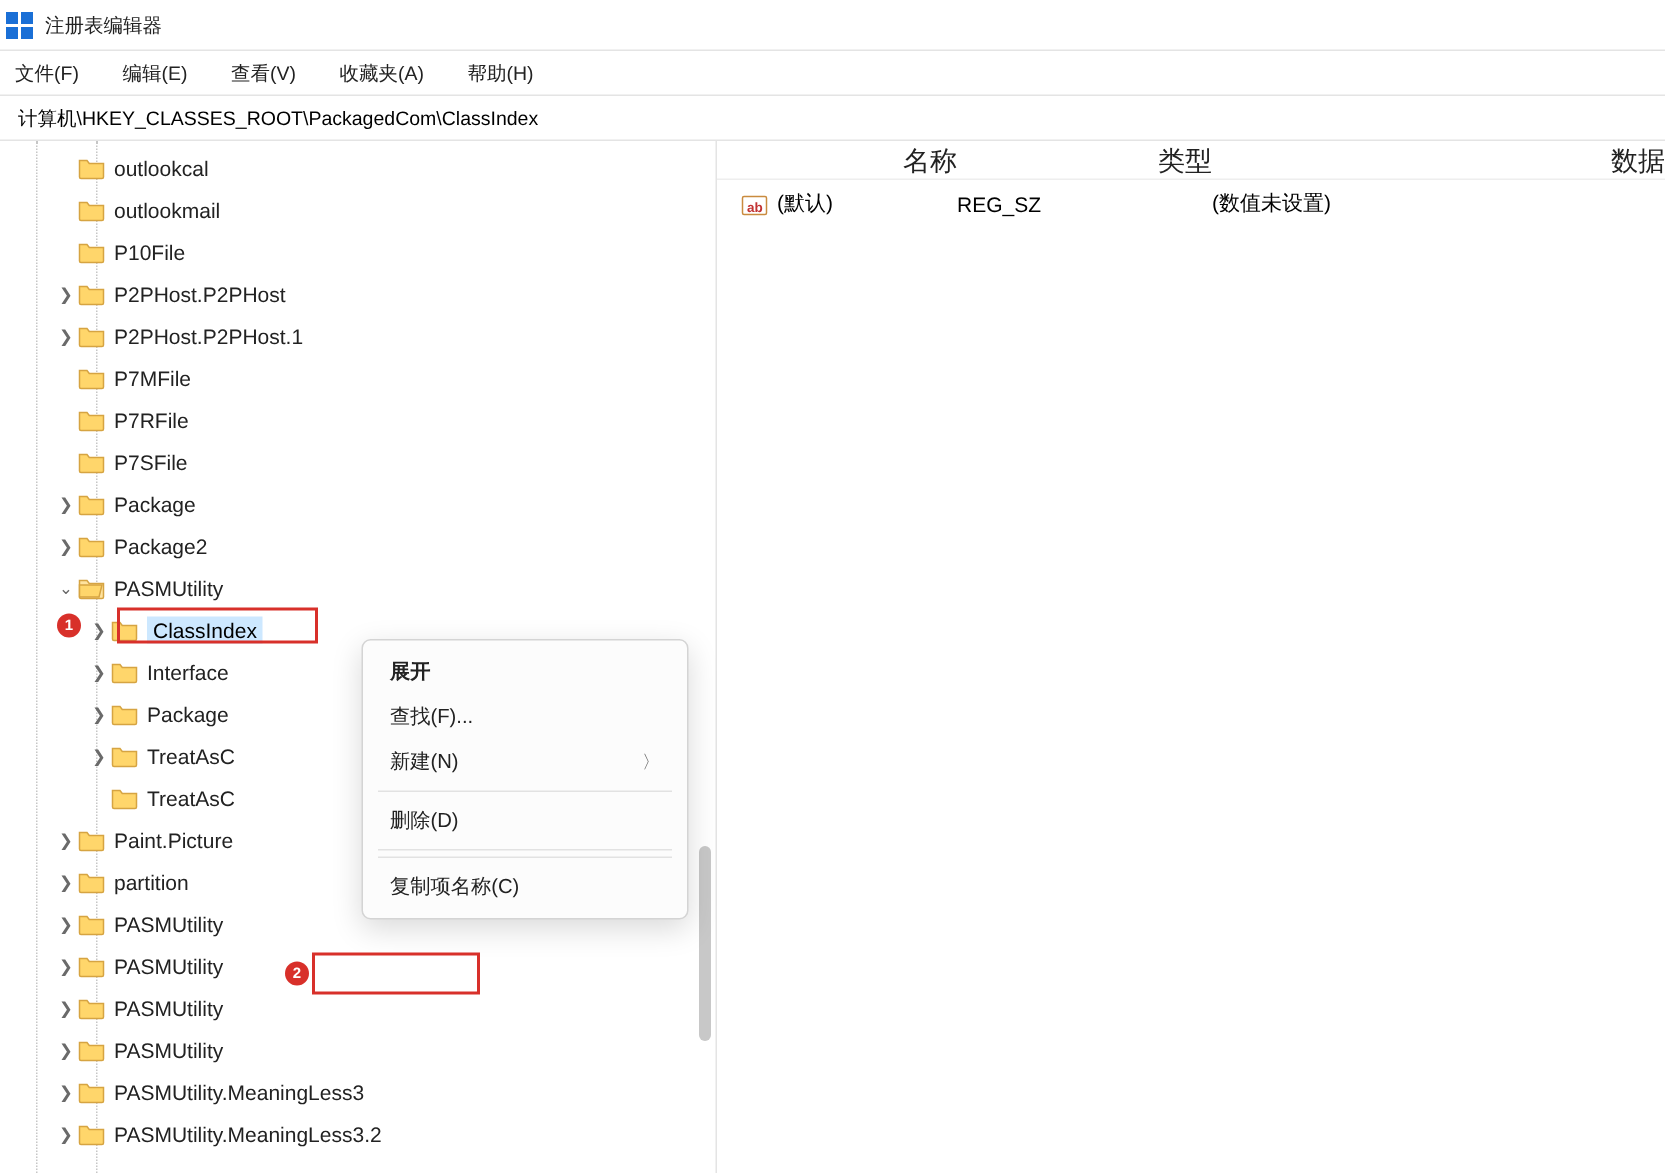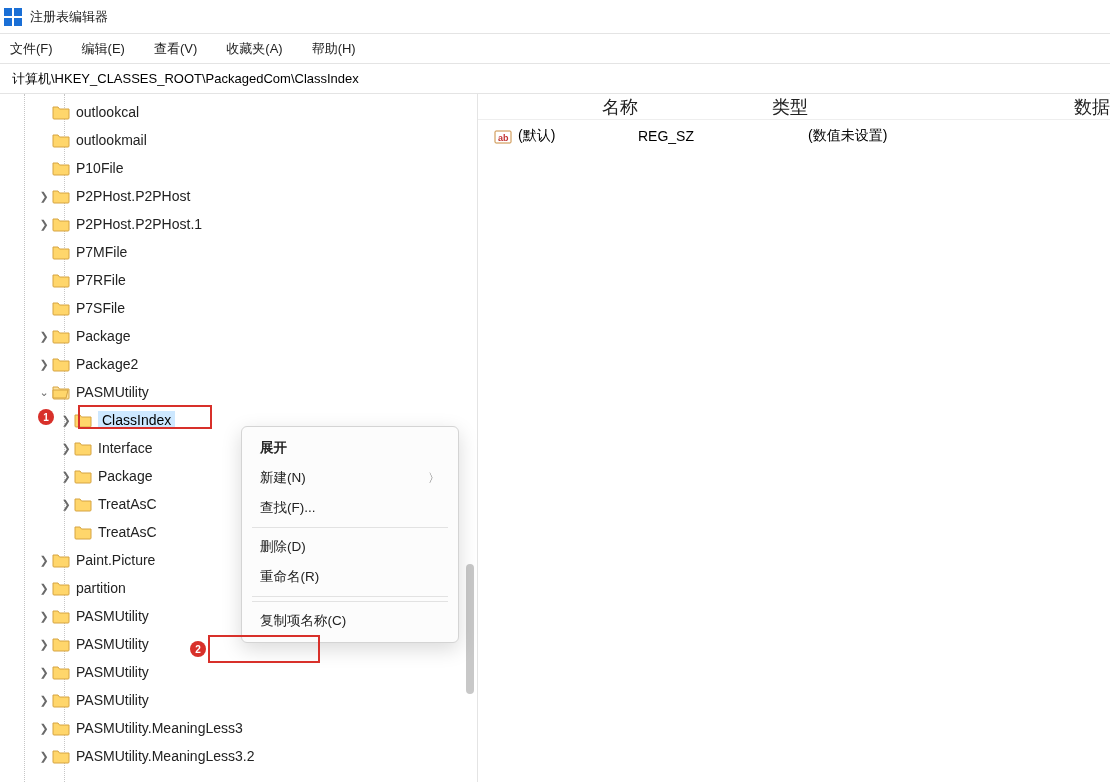--- a/index.html
+++ b/index.html
@@ -501,32 +501,29 @@
     </div>
   </div>
 
 </div>
 
 <div class="context-menu">
   <div class="cm-item bold">
     <span>展开</span>
   </div>
   <div class="cm-item">
+    <span>查找(F)...</span>
+  </div>
+  <div class="cm-item">
     <span>新建(N)</span>
     <span class="cm-chevron">〉</span>
-  </div>
-  <div class="cm-item">
-    <span>查找(F)...</span>
   </div>
   <div class="cm-sep"></div>
   <div class="cm-item">
     <span>删除(D)</span>
-  </div>
-  <div class="cm-item">
-    <span>重命名(R)</span>
   </div>
   <div class="cm-sep"></div>
   <div class="cm-sep"></div>
   <div class="cm-item">
     <span>复制项名称(C)</span>
   </div>
 </div>
 
 <div class="red-box" style="left:208px; top:635px; width:112px; height:28px;"></div>
 <div class="marker-circle" style="left:190px; top:641px;">

